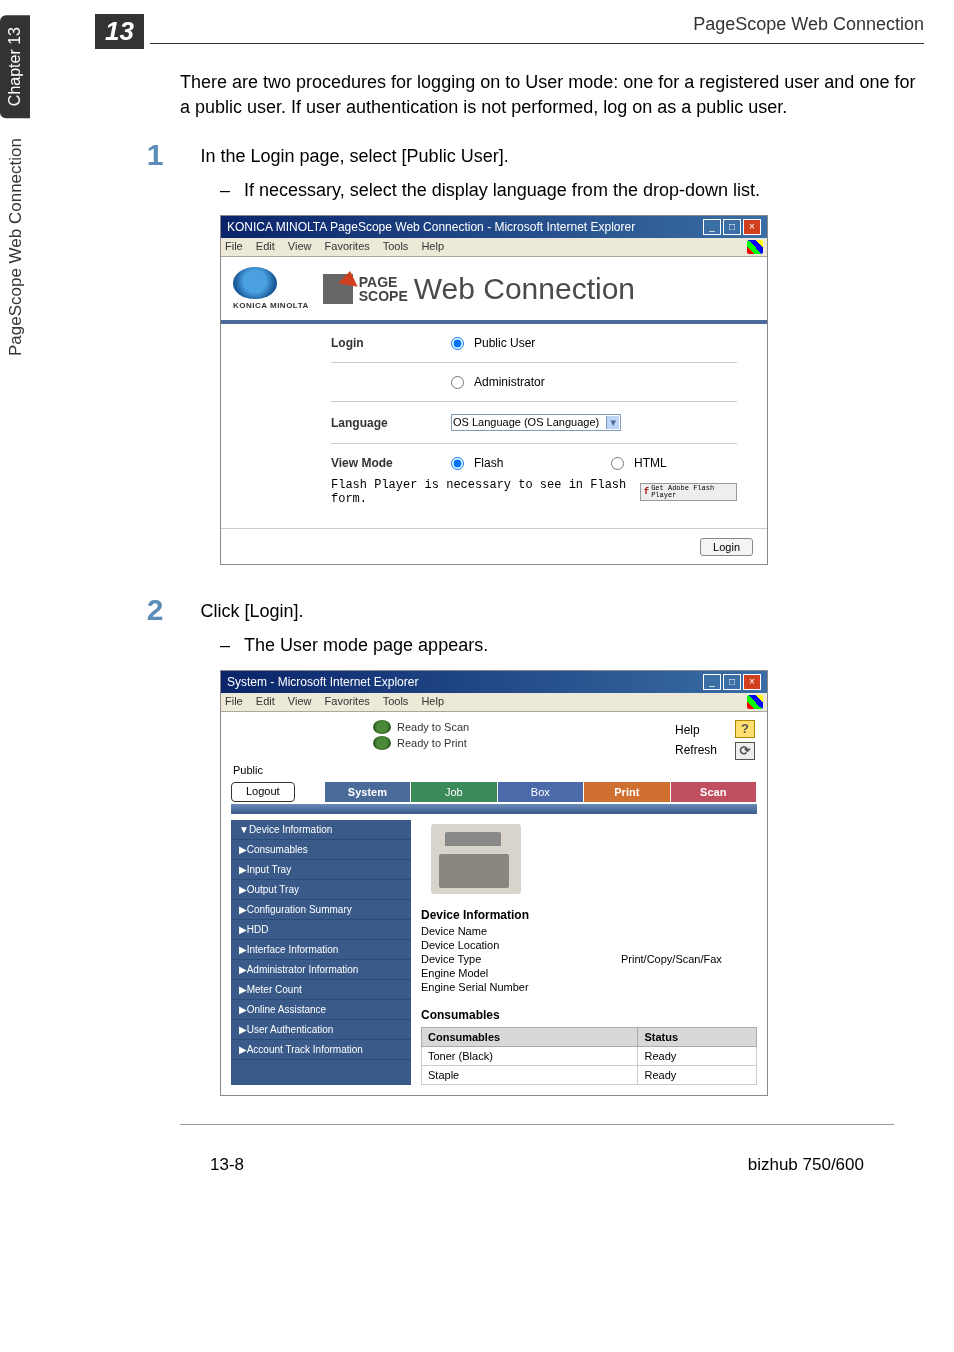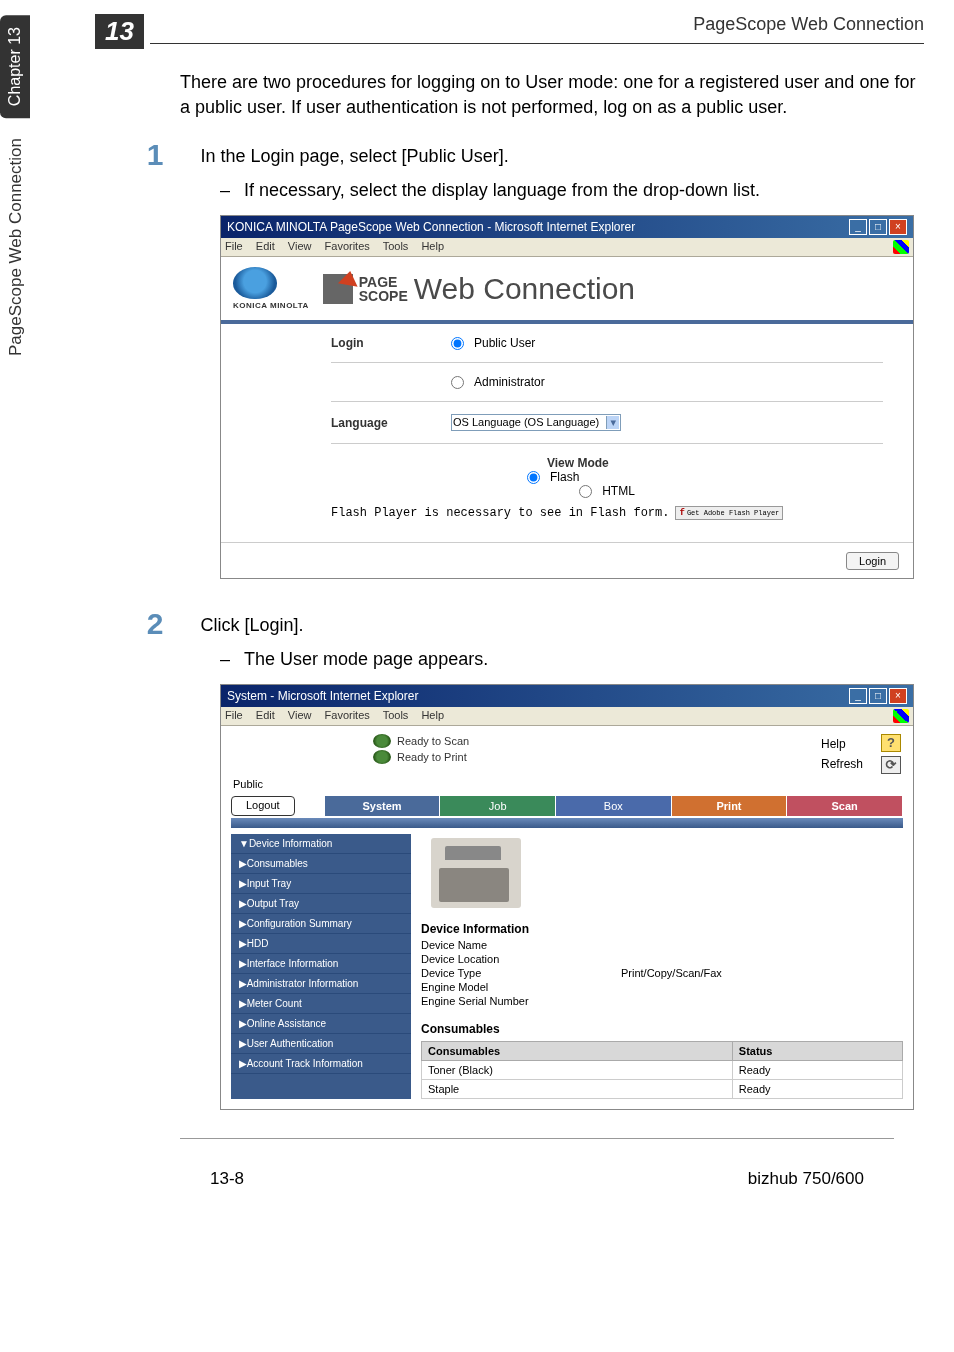--- a/index.html
+++ b/index.html
@@ -17,21 +17,21 @@
   .header-title { text-align: right; font-size: 18px; color: #333; border-bottom: 1px solid #333; padding-bottom: 8px; margin-bottom: 26px; margin-left: 60px; }
   
   .section-title { font-size: 19px; font-weight: bold; margin: 0 0 14px 90px; }
   .body-text { font-size: 18px; margin: 0 0 18px 90px; line-height: 1.4; }
   
   .step-num { color: #5b8db8; font-size: 30px; font-weight: bold; display: inline-block; width: 50px; text-align: center; vertical-align: top; margin-left: 40px; }
   .step-text { display: inline-block; font-size: 18px; vertical-align: middle; line-height: 1.4; padding-top: 6px; margin-left: 16px; }
   .sub-item { margin: 8px 0 14px 130px; font-size: 18px; }
   .sub-item .dash { margin-right: 14px; }
   
-  .screenshot { margin: 10px 0 28px 130px; border: 1px solid #888; width: 694px; font-family: Tahoma, sans-serif; }
+  .screenshot { margin: 10px 0 28px 130px; border: 1px solid #888; width: 548px; font-family: Tahoma, sans-serif; }
   
   
   .ie-titlebar { background: linear-gradient(to right, #0a246a, #3a6ea5); color: #fff; font-size: 12px; padding: 3px 6px; display: flex; justify-content: space-between; align-items: center; }
   .ie-titlebar .win-buttons { display: flex; gap: 2px; }
   .win-btn { width: 18px; height: 16px; font-size: 10px; text-align: center; line-height: 14px; border: 1px solid #fff; }
   .win-min { background: #3a6ea5; color: #fff; }
   .win-max { background: #3a6ea5; color: #fff; }
   .win-close { background: #d04020; color: #fff; }
   .ie-menubar { background: #ece9d8; font-size: 11px; padding: 2px 4px; border-bottom: 1px solid #aca899; display: flex; justify-content: space-between; }
   .ie-menubar .menus span { margin-right: 10px; color: #333; }
@@ -43,21 +43,21 @@
   .km-logo { width: 44px; height: 32px; background: radial-gradient(circle at 50% 45%, #4aa0e0 40%, #1a5a9a 70%); border-radius: 50% 50% 48% 48%; position: relative; }
   .km-logo-text { font-size: 8px; color: #fff; letter-spacing: 0.5px; text-align: center; margin-top: 2px; font-weight: bold; }
   .ps-logo { display: flex; align-items: center; gap: 6px; }
   .ps-logo-text { font-size: 30px; color: #4a4a4a; }
   .ps-logo-text .thin { font-weight: 300; }
   .ps-icon { width: 30px; height: 30px; background: #666; position: relative; }
   .ps-icon::after { content: ""; position:absolute; right:-6px; top:-3px; width:0;height:0; border-left: 10px solid transparent; border-right: 10px solid transparent; border-bottom: 14px solid #d04020; transform: rotate(10deg);}
   .ps-labels { font-size: 14px; line-height: 1; font-weight: bold; color: #444; }
   .login-rows { padding: 0 30px 10px 110px; }
   .login-row { display: flex; align-items: center; padding: 12px 0; border-bottom: 1px solid #ccc; font-size: 12px; }
-  .login-row:last-of-type { border-bottom: none; flex-direction: column; }
+  .login-row:last-of-type { border-bottom: none; }
   .login-label { width: 120px; font-weight: bold; color: #333; }
   .login-val { display: flex; align-items: center; gap: 6px; }
   .login-val input[type=radio] { margin-right: 4px; }
   .lang-select { border: 1px solid #7f9db9; font-size: 11px; padding: 1px; width: 170px; }
   .lang-arrow { background: #bcd4f6; border-left: 1px solid #7f9db9; padding: 0 3px; color:#4a6a9a; }
   .flash-badge { border: 1px solid #999; padding: 1px 3px; font-size: 9px; display: inline-flex; align-items: center; gap: 2px; background:#eee; }
   .login-footer { text-align: right; padding: 8px 14px; border-top: 1px solid #ccc; }
   .login-btn { border: 1px solid #888; padding: 2px 12px; font-size: 11px; background: #f4f4f4; border-radius: 3px; }
   
   

